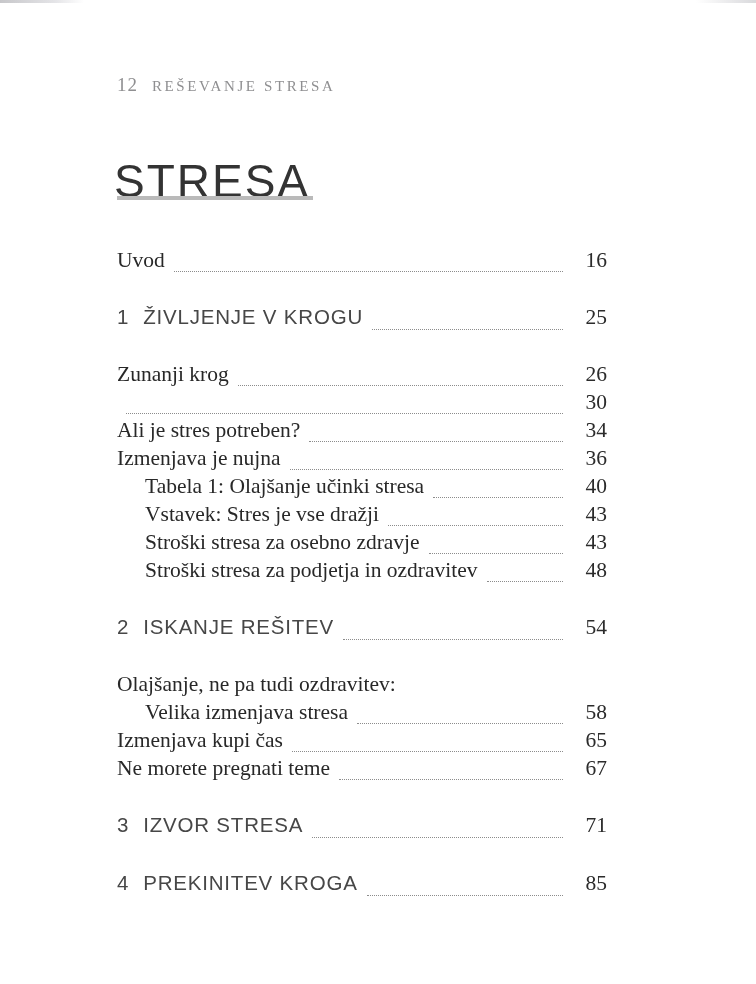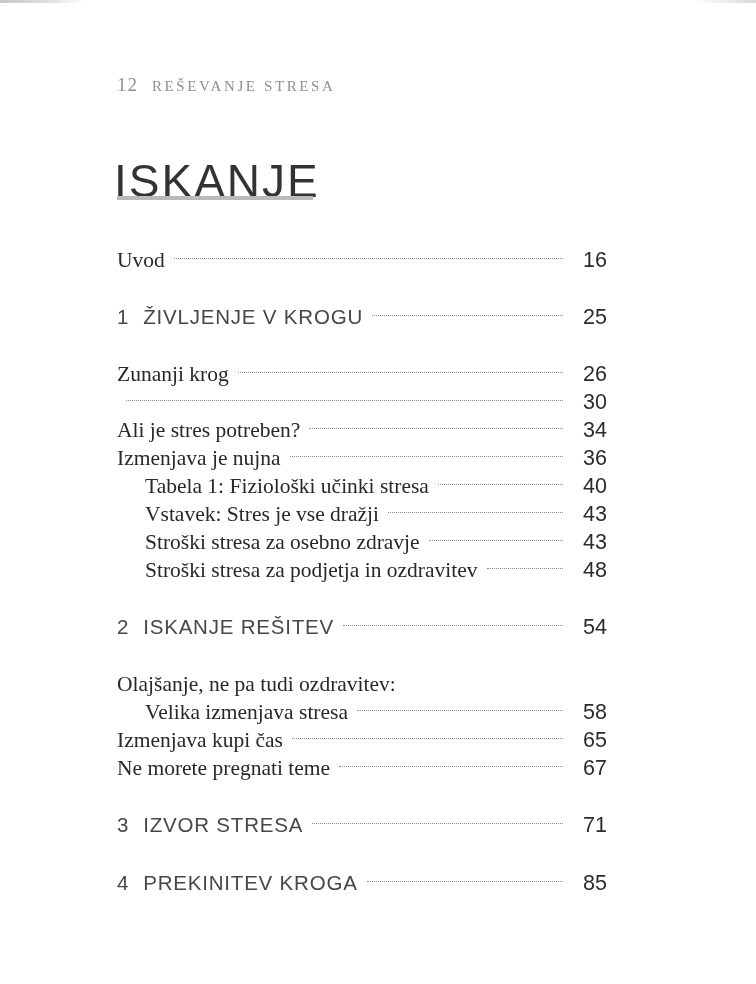--- a/index.html
+++ b/index.html
@@ -76,21 +76,21 @@
   
   .toc {
     position: absolute;
     top: 246px;
     left: 117px;
     width: 490px;
     font-size: 21.5px;
   }
   .row {
     display: flex;
-    align-items: center;
+    align-items: flex-end;
     line-height: 28px;
     white-space: nowrap;
   }
   .row .label { color: #282828; }
   .row.sub { padding-left: 28px; }
   .row.chapter {
     line-height: 30px;
     margin: 28px 0;
     font-family: "Liberation Sans", "DejaVu Sans", sans-serif;
     font-size: 20.5px;
@@ -104,40 +104,40 @@
   .leader {
     flex: 1 1 auto;
     min-width: 16px;
     height: 0;
     border-bottom: 1.8px dotted #8c8c8c;
     margin-left: 9px;
     position: relative;
     top: -2px;
   }
   .pagenum {
-    font-family: Liberation Sans, sans-serif;
+    font-family: Liberation Serif, serif;
     font-size: 21.5px;
     letter-spacing: 0;
     color: #2b2b2b;
     margin-left: 20px;
     text-align: right;
     min-width: 24px;
   }
 </style>
 </head>
 <body>
 
 <div class="artifact left"></div>
 <div class="artifact right"></div>
 
 <div class="running-head">
   <span class="folio">12</span><span class="head-title">REŠEVANJE STRESA</span>
 </div>
 
-<h1 class="page-title">ISKANJE</h1>
+<h1 class="page-title">STRESA</h1>
 <div class="title-rule"></div>
 
 <div class="toc">
 
   <div class="row">
     <span class="label">Uvod</span>
     <span class="leader"></span>
     <span class="pagenum">16</span>
   </div>
 
@@ -165,21 +165,21 @@
     <span class="pagenum">34</span>
   </div>
 
   <div class="row">
     <span class="label">Izmenjava je nujna</span>
     <span class="leader"></span>
     <span class="pagenum">36</span>
   </div>
 
   <div class="row sub">
-    <span class="label">Tabela 1: Fiziološki učinki stresa</span>
+    <span class="label">Tabela 1: Olajšanje učinki stresa</span>
     <span class="leader"></span>
     <span class="pagenum">40</span>
   </div>
 
   <div class="row sub">
     <span class="label">Vstavek: Stres je vse dražji</span>
     <span class="leader"></span>
     <span class="pagenum">43</span>
   </div>
 

